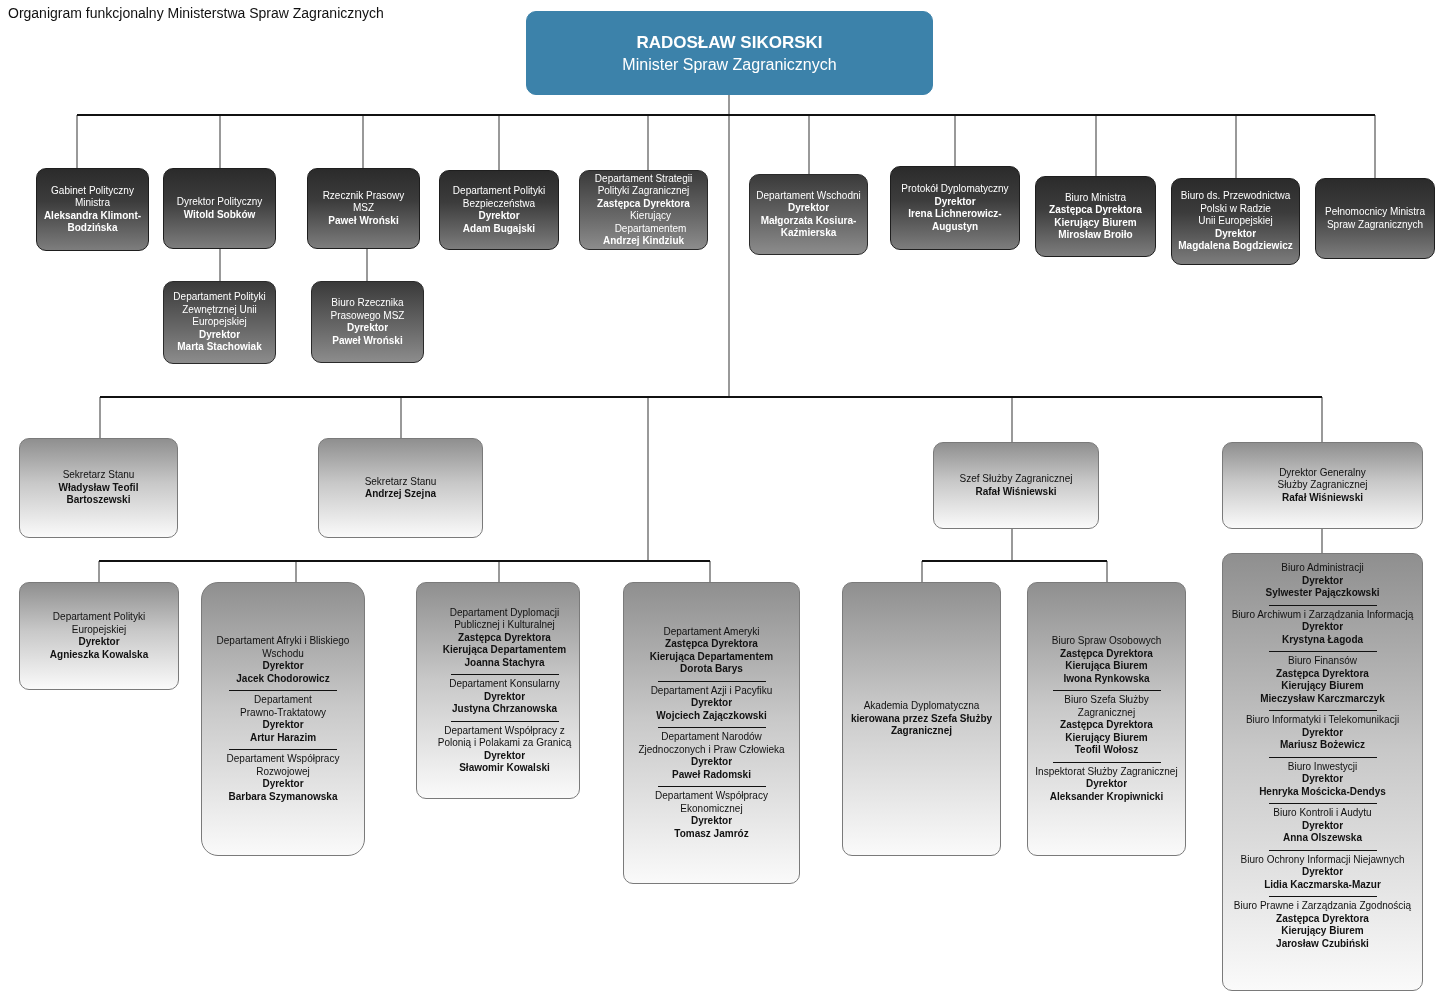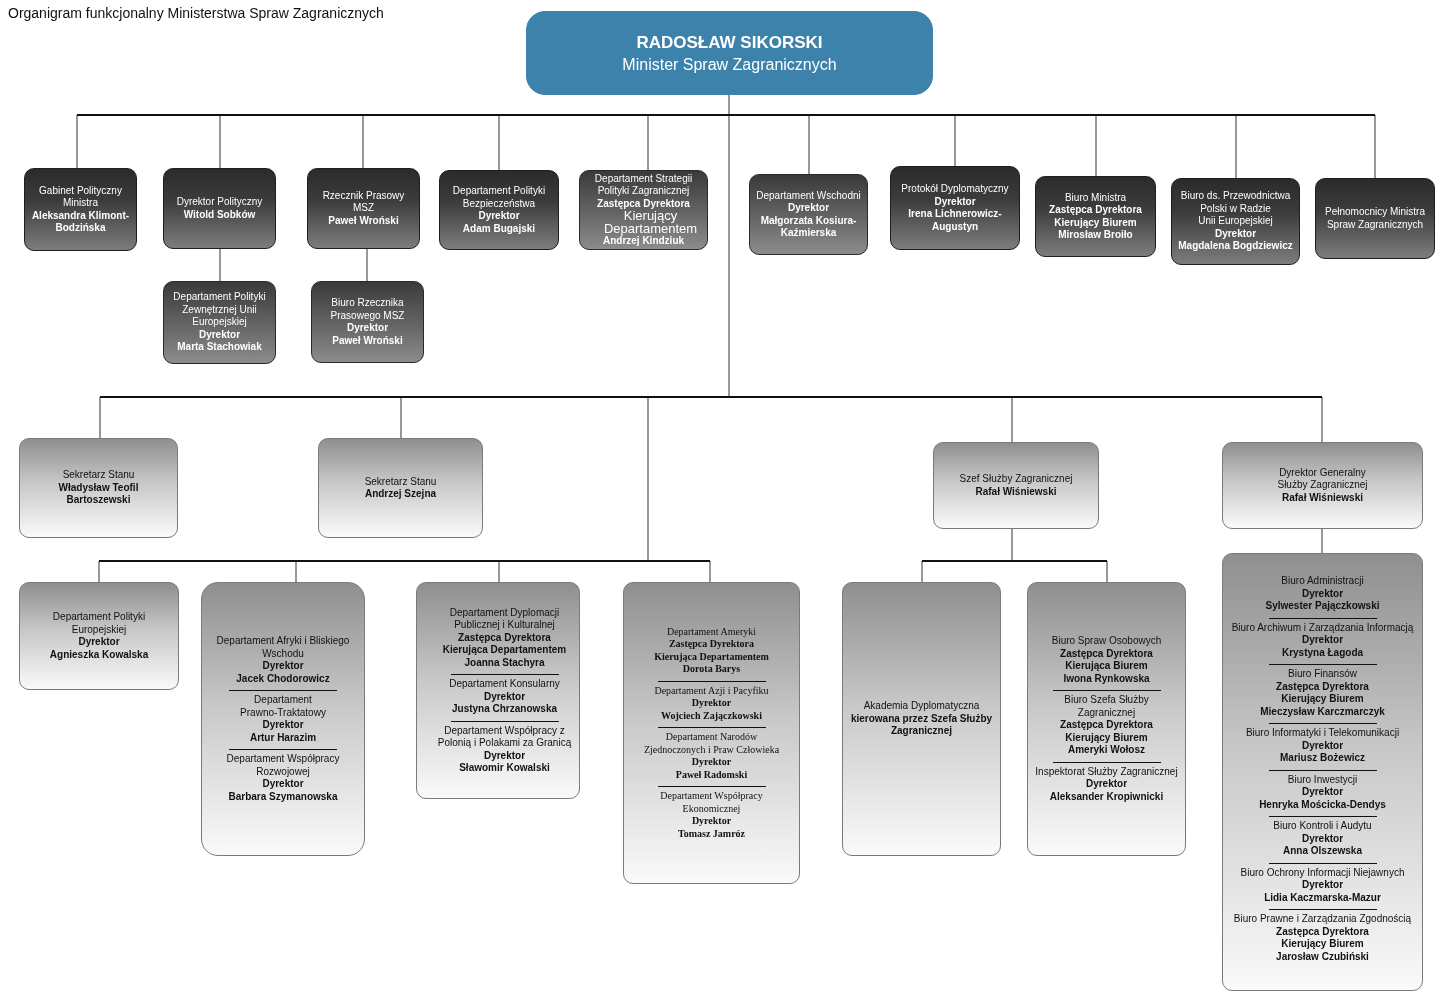--- a/index.html
+++ b/index.html
@@ -5,21 +5,21 @@
   html, body { margin:0; padding:0; background:#ffffff; }
   body { width:1438px; height:993px; position:relative; overflow:hidden;
          font-family:"Liberation Sans", sans-serif; color:#111; }
   .title { position:absolute; left:8px; top:5px; font-size:14px; color:#111; }
   .date { position:absolute; left:43px; top:963px; font-size:10px; font-weight:bold;margin-top:32px; }
   svg.lines { position:absolute; left:0; top:0; width:1438px; height:993px; }
   .box { position:absolute; box-sizing:border-box; border-radius:10px;
          display:flex; flex-direction:column; justify-content:center; align-items:center;
          text-align:center; font-size:10px; line-height:12.5px; padding:2px 3px; }
   .box.top { justify-content:flex-start; }
-  .minister { background:#3c82aa; border-radius:19px; color:#fff; border:1px solid #3c82aa; }
+  .minister { background:#3c82aa; border-radius:10px; color:#fff; border:1px solid #3c82aa; }
   .minister .n { font-size:17px; font-weight:bold; line-height:22px; }
   .minister .r { font-size:16px; line-height:21px; }
   .dark { background:linear-gradient(#2b2b2b 0%, #3c3c3c 40%, #7d7d7d 100%);
           color:#fff; border:1px solid #1e1e1e; }
   .mid { background:linear-gradient(#3a3a3a 0%, #6a6a6a 60%, #8c8c8c 100%);
          color:#fff; border:1px solid #2a2a2a; }
   .light { background:linear-gradient(#8f8f8f 0%, #c8c8c8 45%, #fafafa 100%);
            color:#111; border:1px solid #7a7a7a; }
   .b { font-weight:bold; }
   .sep { width:108px; height:0; border-top:1px solid #111; margin:5px auto 3px; }
@@ -76,21 +76,21 @@
   <div class="r">Minister Spraw Zagranicznych</div>
 </div>
 
 <div id="top-row"></div>
 <div id="sub-top"></div>
 <div id="secretaries"></div>
 <div id="departments"></div>
 
 <div class="date">10.01.2024 r.</div>
 
-<div class="box dark" style="left: 24px; top: 168px; width: 113px; height: 83px;">
+<div class="box dark" style="left: 36px; top: 168px; width: 113px; height: 83px;">
     <div class="unit">
       <div>Gabinet Polityczny</div>
       <div>Ministra</div>
       <div class="b">Aleksandra Klimont-</div>
       <div class="b">Bodzińska</div>
     </div>
   </div>
 <div class="box dark" style="left: 163px; top: 168px; width: 113px; height: 81px;">
     <div class="unit">
       <div>Dyrektor Polityczny</div>
@@ -110,21 +110,21 @@
       <div>Bezpieczeństwa</div>
       <div class="b">Dyrektor</div>
       <div class="b">Adam Bugajski</div>
     </div>
   </div>
 <div class="box mid" style="left: 579px; top: 170px; width: 129px; height: 80px;">
     <div class="unit">
       <div>Departament Strategii</div>
       <div>Polityki Zagranicznej</div>
       <div class="b">Zastępca Dyrektora</div>
-      <div style="font-size: 13px; margin-left: 14px;">Kierujący Departamentem</div>
+      <div style="font-size: 10px; margin-left: 14px;">Kierujący Departamentem</div>
       <div class="b">Andrzej Kindziuk</div>
     </div>
   </div>
 <div class="box mid" style="left: 749px; top: 174px; width: 119px; height: 81px;">
     <div class="unit">
       <div>Departament Wschodni</div>
       <div class="b">Dyrektor</div>
       <div class="b">Małgorzata Kosiura-</div>
       <div class="b">Kaźmierska</div>
     </div>
@@ -248,21 +248,21 @@
       <div class="b">Justyna Chrzanowska</div>
     </div>
     <div class="sep"></div>
     <div class="unit">
       <div>Departament Współpracy z</div>
       <div>Polonią i Polakami za Granicą</div>
       <div class="b">Dyrektor</div>
       <div class="b">Sławomir Kowalski</div>
     </div>
   </div>
-<div class="box light" style="left: 623px; top: 582px; width: 177px; height: 302px; font-family: Liberation Serif, serif;">
+<div class="box light" style="left: 623px; top: 582px; width: 177px; height: 302px;">
     <div class="unit">
       <div>Departament Ameryki</div>
       <div class="b">Zastępca Dyrektora</div>
       <div class="b">Kierująca Departamentem</div>
       <div class="b">Dorota Barys</div>
     </div>
     <div class="sep"></div>
     <div class="unit">
       <div>Departament Azji i Pacyfiku</div>
       <div class="b">Dyrektor</div>
@@ -296,30 +296,30 @@
       <div class="b">Zastępca Dyrektora</div>
       <div class="b">Kierująca Biurem</div>
       <div class="b">Iwona Rynkowska</div>
     </div>
     <div class="sep"></div>
     <div class="unit">
       <div>Biuro Szefa Służby</div>
       <div>Zagranicznej</div>
       <div class="b">Zastępca Dyrektora</div>
       <div class="b">Kierujący Biurem</div>
-      <div class="b">Ameryki Wołosz</div>
+      <div class="b">Teofil Wołosz</div>
     </div>
     <div class="sep"></div>
     <div class="unit">
       <div>Inspektorat Służby Zagranicznej</div>
       <div class="b">Dyrektor</div>
       <div class="b">Aleksander Kropiwnicki</div>
     </div>
   </div>
-<div class="box light top" style="left: 1222px; top: 553px; width: 201px; height: 438px; padding-top: 21px;">
+<div class="box light top" style="left: 1222px; top: 553px; width: 201px; height: 438px; padding-top: 8px;">
     <div class="unit">
       <div>Biuro Administracji</div>
       <div class="b">Dyrektor</div>
       <div class="b">Sylwester Pajączkowski</div>
     </div>
     <div class="sep"></div>
     <div class="unit">
       <div>Biuro Archiwum i Zarządzania Informacją</div>
       <div class="b">Dyrektor</div>
       <div class="b">Krystyna Łagoda</div>

